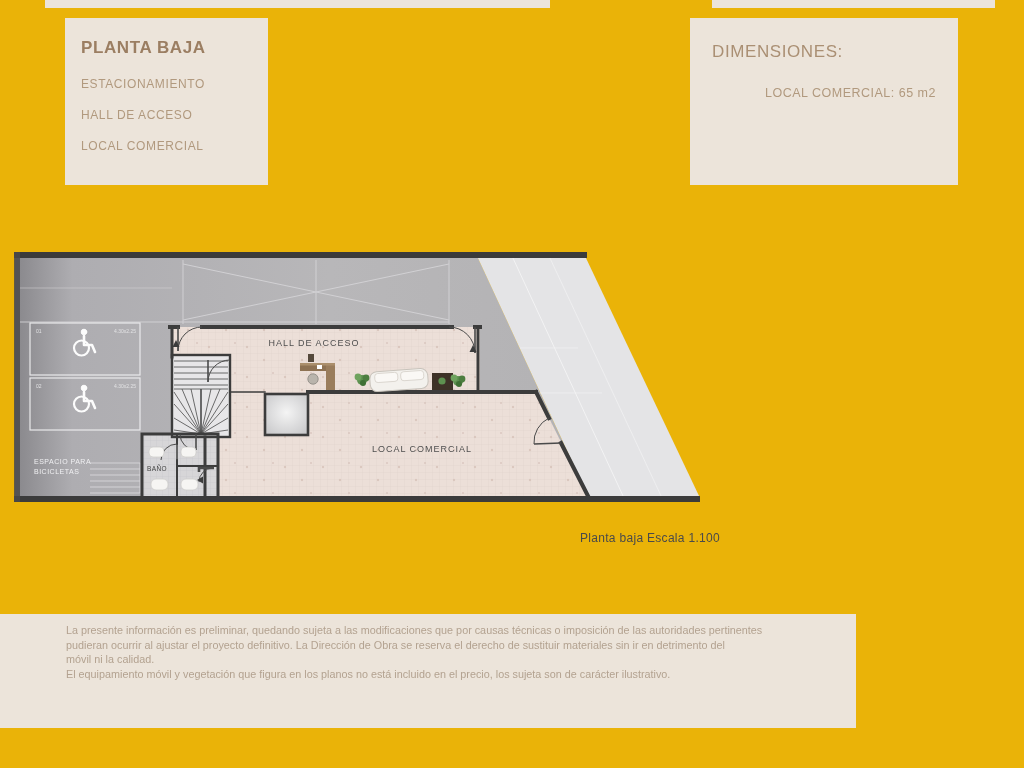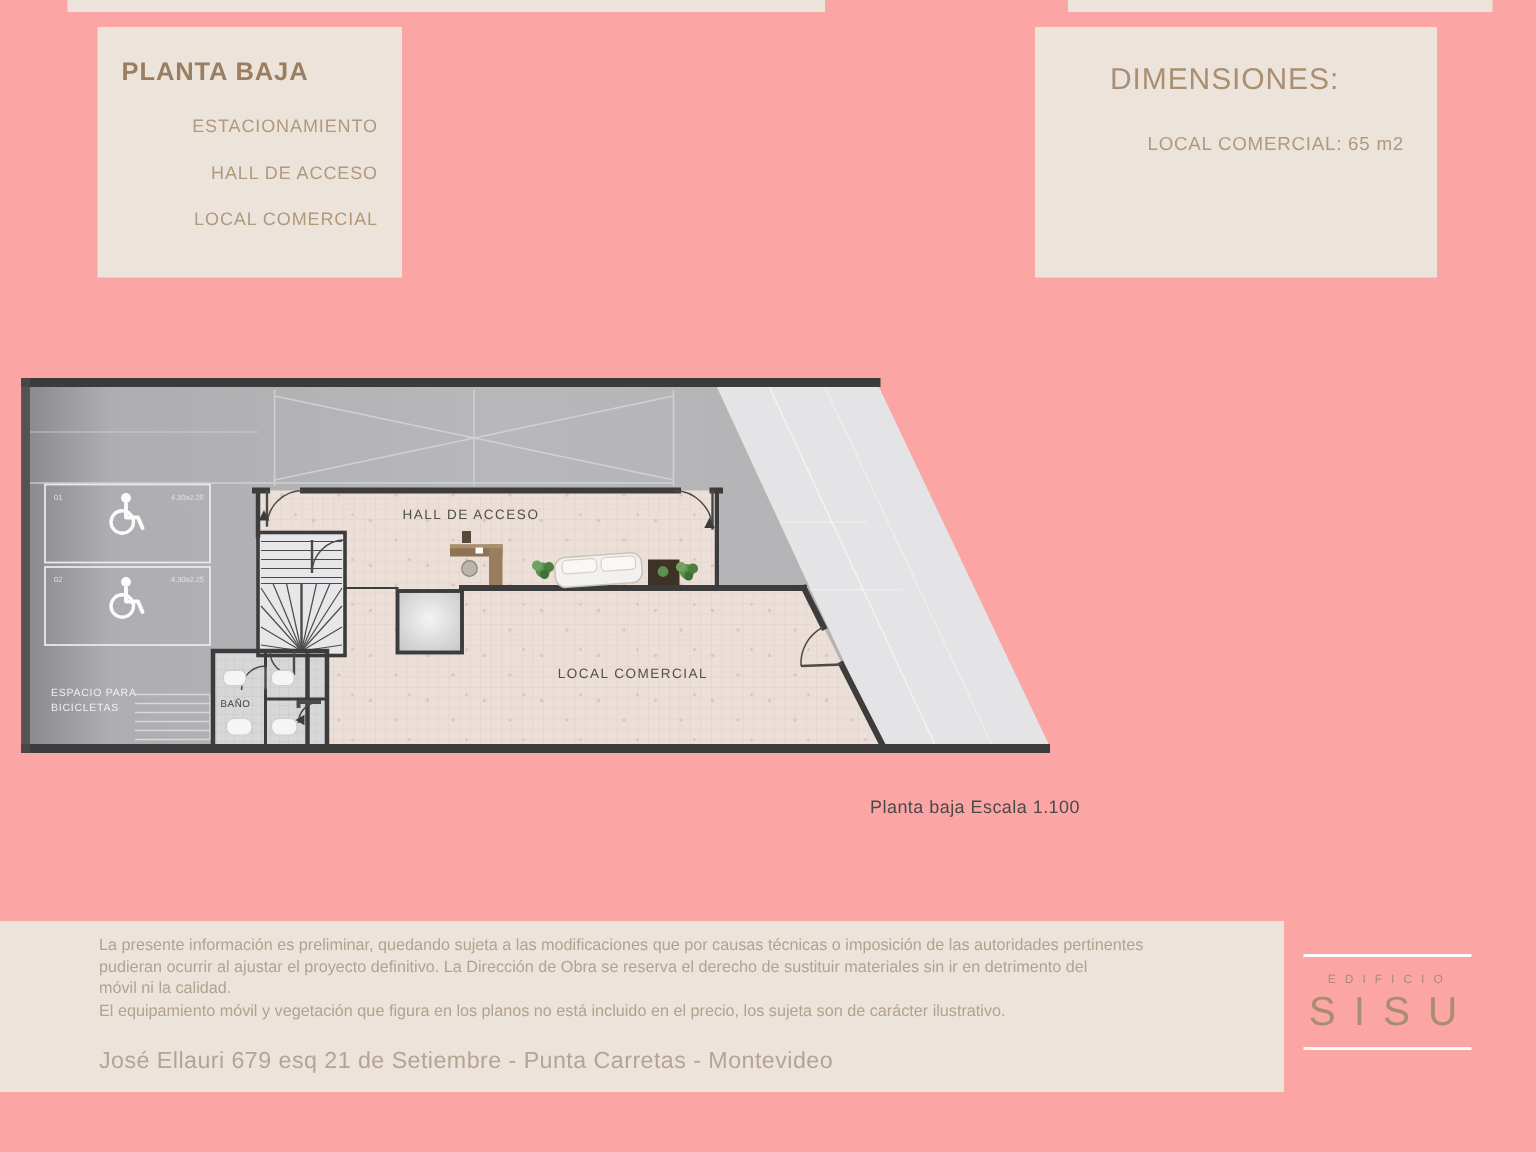--- a/index.html
+++ b/index.html
@@ -1,30 +1,30 @@
 <!DOCTYPE html>
 <html><head>
 <meta charset="utf-8">
 <style>
   html,body{margin:0;padding:0;background:#ffffff;}
   body{font-family:"Liberation Sans", sans-serif;}
-  #page{position:relative;width:1024px;height:768px;background:#fca5a5;overflow:hidden;}
+  #page{position:relative;width:1024px;height:768px;background:#eab308;overflow:hidden;}
 
   
   .top-strip{position:absolute;top:0;height:8px;background:#ece4da;}
   #top-strip-a{left:45px;width:505px;}
   #top-strip-b{left:712px;width:283px;}
 
   
   .panel{position:absolute;top:18px;background:#ece4da;box-sizing:border-box;}
   #panel-left{left:65px;width:203px;height:167px;padding:20px 16px;}
   #panel-left .title{font-size:17px;font-weight:bold;letter-spacing:.6px;color:#9b7e62;margin-bottom:19px;}
-  #panel-left .item{font-size:12px;letter-spacing:.6px;color:#b1997e;margin-bottom:17px;text-align:right;}
+  #panel-left .item{font-size:12px;letter-spacing:.6px;color:#b1997e;margin-bottom:17px;}
   #panel-right{left:690px;width:268px;height:167px;padding:24px 22px;}
-  #panel-right .title{font-size:20px;letter-spacing:.6px;color:#aa8f73;margin-bottom:24px;margin-left:28px;}
+  #panel-right .title{font-size:17px;letter-spacing:.6px;color:#aa8f73;margin-bottom:24px;}
   #panel-right .line{font-size:12.5px;letter-spacing:.5px;color:#b1997e;text-align:right;}
 
   
   #plan-wrap{position:absolute;left:12px;top:248px;width:700px;height:262px;}
   #plan-caption{position:absolute;left:540px;top:515px;width:220px;text-align:center;
     font-size:12px;color:#4a4a4a;letter-spacing:.3px;margin-top:16px;}
 
   
   #footer-band{position:absolute;left:0;top:614px;width:856px;height:114px;background:#ece4da;}
   #disclaimer{position:absolute;left:66px;top:9px;width:710px;font-size:10.8px;line-height:14.5px;
@@ -267,22 +267,15 @@
 
   <div id="plan-caption">Planta baja Escala 1.100</div>
 
   <div id="footer-band">
     <div id="disclaimer">
       <div>La presente información es preliminar, quedando sujeta a las modificaciones que por causas técnicas o imposición de las autoridades pertinentes</div>
       <div>pudieran ocurrir al ajustar el proyecto definitivo. La Dirección de Obra se reserva el derecho de sustituir materiales sin ir en detrimento del</div>
       <div>móvil ni la calidad.</div>
       <div>El equipamiento móvil y vegetación que figura en los planos no está incluido en el precio, los sujeta son de carácter ilustrativo.</div>
     </div>
-    <div id="logo">
-      <div class="rule"></div>
-      <div class="edificio">EDIFICIO</div>
-      <div class="sisu">SISU</div>
-      <div class="rule"></div>
-    </div>
-    <div id="address">José Ellauri 679 esq 21 de Setiembre - Punta Carretas - Montevideo</div>
   </div>
 
 </div>
 
 </body></html>

